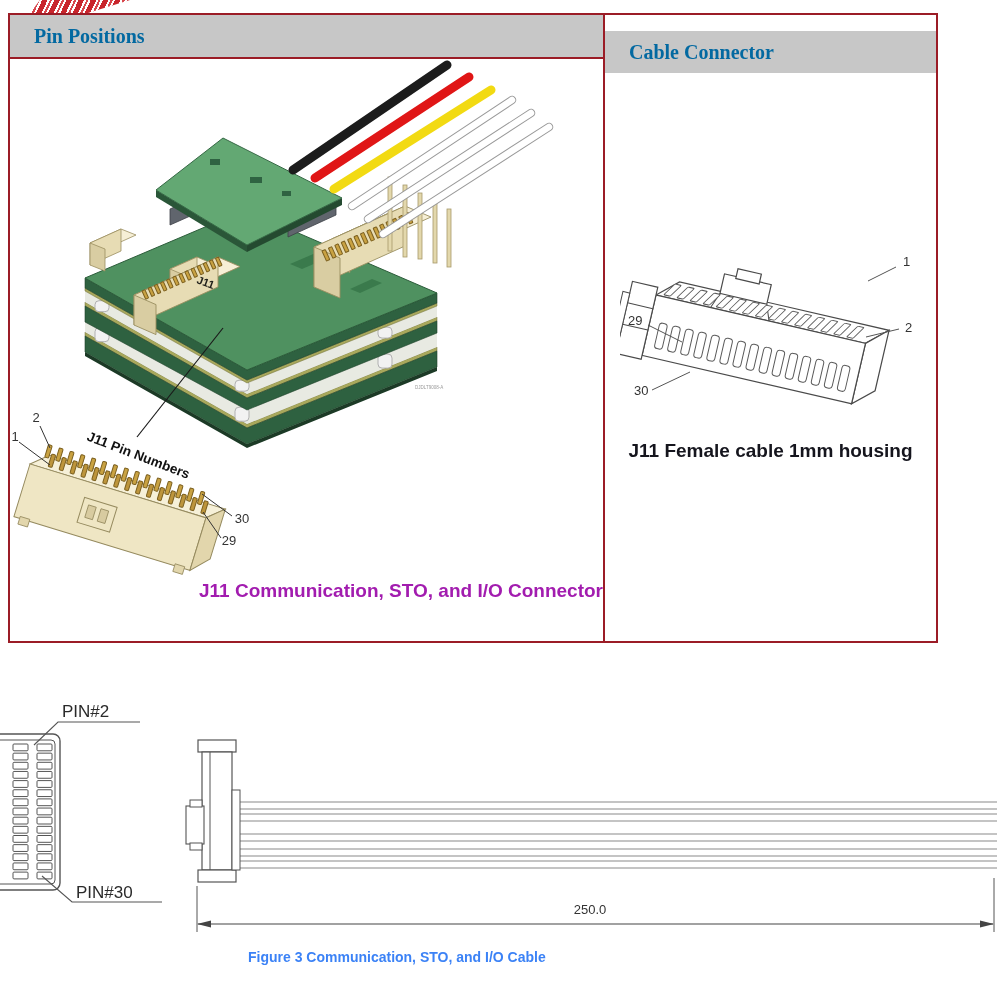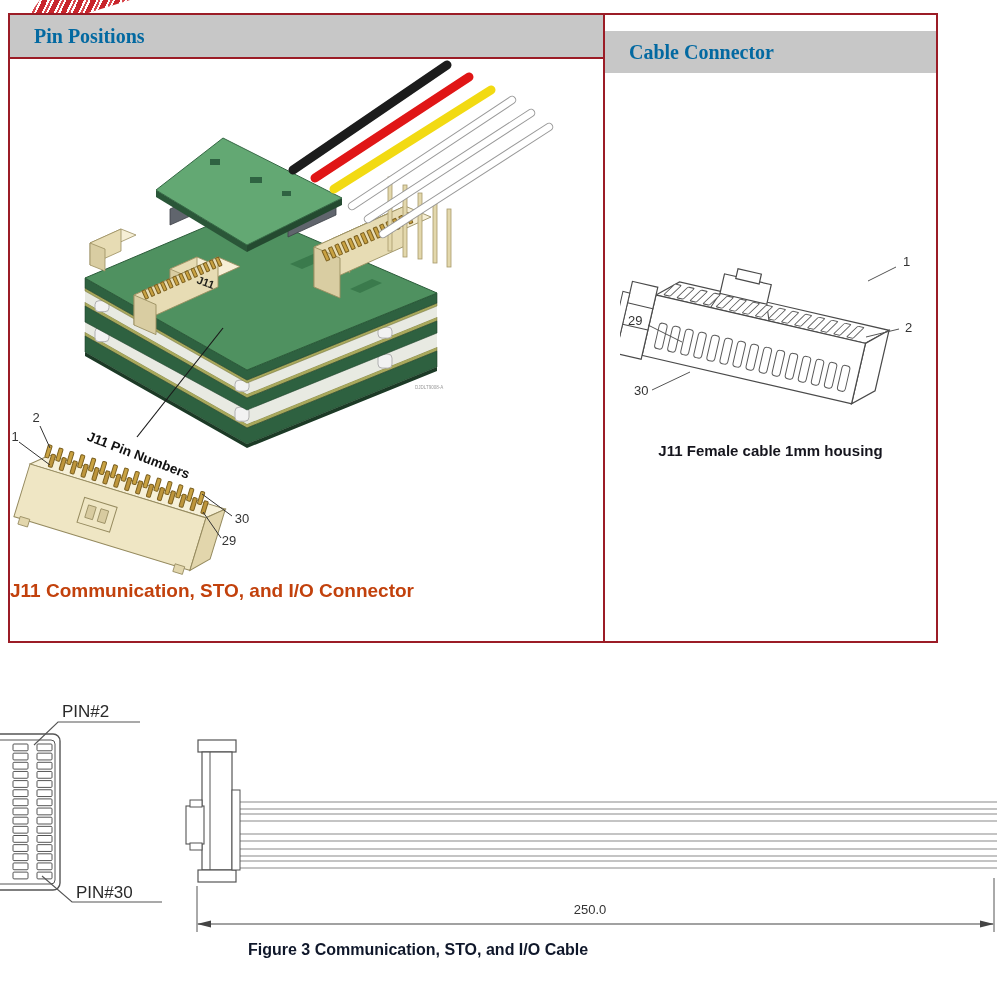--- a/index.html
+++ b/index.html
@@ -24,24 +24,24 @@
     background:#c7c7c7;box-sizing:border-box;height:100%;
     font-family:"Liberation Serif", serif;font-weight:bold;font-size:20px;color:#0369a1;
     line-height:42px;padding-left:24px;
   }
   .th-left{width:595px;border-right:2px solid #9b1c26;}
   .th-right{flex:1;margin-top:16px;}
   .tbl-body{display:flex;height:582px;}
   .cell-left{width:595px;border-right:2px solid #9b1c26;box-sizing:border-box;position:relative;}
   .cell-right{flex:1;position:relative;}
   .cap{
-    font-weight:bold;font-size:19px;color:#c2410c;text-align:left;width:100%;
+    font-weight:bold;font-size:19px;color:#a21caf;text-align:right;width:100%;
   }
-  .cap2{font-weight:bold;font-size:15px;color:#15151d;text-align:center;width:100%;line-height:31px;}
-  .fig-cap{font-weight:bold;font-size:16px;color:#0f172a;white-space:nowrap;}
+  .cap2{font-weight:bold;font-size:19px;color:#15151d;text-align:center;width:100%;line-height:31px;}
+  .fig-cap{font-weight:bold;font-size:14px;color:#3b82f6;white-space:nowrap;margin-top:8px;}
   svg text{font-family:"Liberation Sans", sans-serif;}
   .pinlbl{font-size:13px;fill:#333333;}
   .pinlbl-big{font-size:17px;fill:#2a2a2a;}
 </style>
 </head>
 <body>
 
 <div class="abs logo"></div>
 
 <div class="abs tbl">

